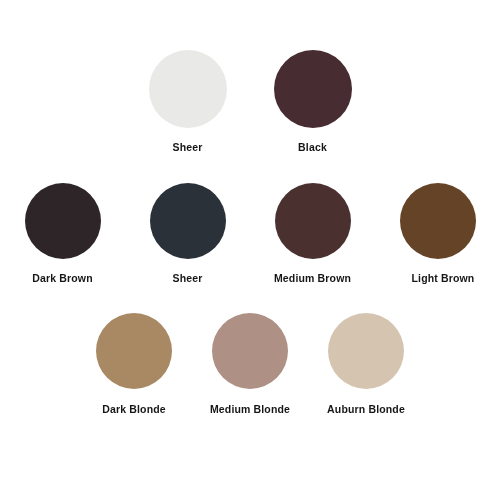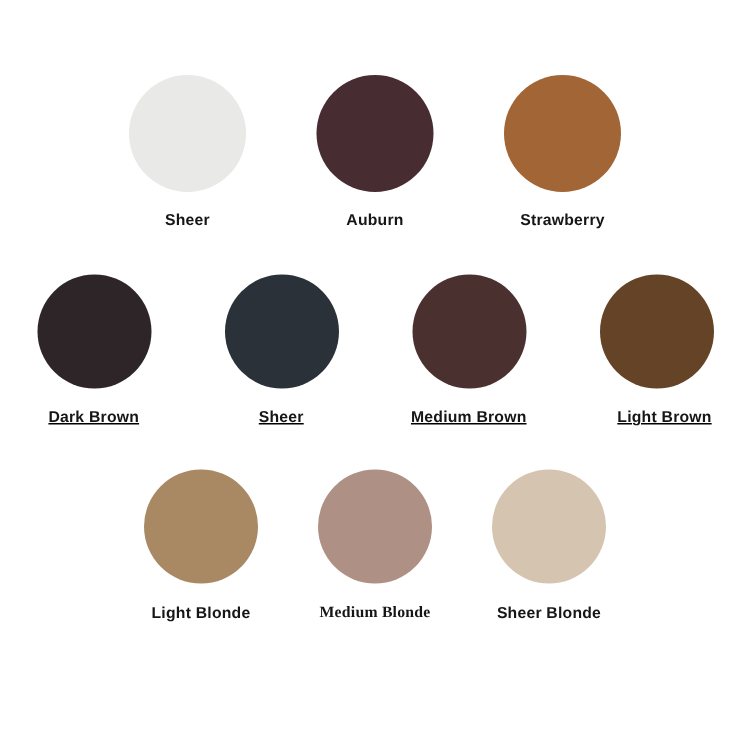--- a/index.html
+++ b/index.html
@@ -21,21 +21,21 @@
     box-sizing: border-box;
   }
   .swatch-row {
     display: flex;
     justify-content: center;
     align-items: flex-start;
     width: 100%;
     box-sizing: border-box;
   }
   .row-1 { padding-top: 50px; }
-  .row-2 { padding-top: 30px; text-decoration: underline; }
+  .row-2 { padding-top: 30px; }
   .row-3 { padding-top: 29px; }
 
   .row-1 .swatch-cell { width: 125px; }
   .row-2 .swatch-cell { width: 125px; }
   .row-3 .swatch-cell { width: 116px; }
 
   .swatch-cell {
     display: flex;
     flex-direction: column;
     align-items: center;
@@ -67,25 +67,21 @@
 
 <div class="palette-board" style="background-color: rgb(255, 255, 255);">
 
   <div class="swatch-row row-1">
     <div class="swatch-cell">
       <span class="swatch-disc" style="background-color: rgb(233, 233, 231);"></span>
       <span class="swatch-label" style="color: rgb(22, 22, 22);">Sheer</span>
     </div>
     <div class="swatch-cell">
       <span class="swatch-disc" style="background-color: rgb(71, 44, 50);"></span>
-      <span class="swatch-label" style="color: rgb(22, 22, 22);">Auburn</span>
-    </div>
-    <div class="swatch-cell">
-      <span class="swatch-disc" style="background-color: rgb(161, 101, 54);"></span>
-      <span class="swatch-label" style="color: rgb(22, 22, 22);">Strawberry</span>
+      <span class="swatch-label" style="color: rgb(22, 22, 22);">Black</span>
     </div>
   </div>
 
   <div class="swatch-row row-2">
     <div class="swatch-cell">
       <span class="swatch-disc" style="background-color: rgb(46, 37, 41);"></span>
       <span class="swatch-label" style="color: rgb(22, 22, 22);">Dark Brown</span>
     </div>
     <div class="swatch-cell">
       <span class="swatch-disc" style="background-color: rgb(43, 49, 56);"></span>
@@ -97,25 +93,25 @@
     </div>
     <div class="swatch-cell">
       <span class="swatch-disc" style="background-color: rgb(101, 67, 38);"></span>
       <span class="swatch-label" style="color: rgb(22, 22, 22); margin-left: 11px;">Light Brown</span>
     </div>
   </div>
 
   <div class="swatch-row row-3">
     <div class="swatch-cell">
       <span class="swatch-disc" style="background-color: rgb(169, 137, 100);"></span>
-      <span class="swatch-label" style="color: rgb(22, 22, 22);">Light Blonde</span>
+      <span class="swatch-label" style="color: rgb(22, 22, 22);">Dark Blonde</span>
     </div>
     <div class="swatch-cell">
       <span class="swatch-disc" style="background-color: rgb(174, 145, 132);"></span>
-      <span class="swatch-label" style="color: rgb(22, 22, 22); font-family: Liberation Serif, serif;">Medium Blonde</span>
+      <span class="swatch-label" style="color: rgb(22, 22, 22);">Medium Blonde</span>
     </div>
     <div class="swatch-cell">
       <span class="swatch-disc" style="background-color: rgb(213, 197, 176);"></span>
-      <span class="swatch-label" style="color: rgb(22, 22, 22);">Sheer Blonde</span>
+      <span class="swatch-label" style="color: rgb(22, 22, 22);">Auburn Blonde</span>
     </div>
   </div>
 
 </div>
 
 </body></html>

